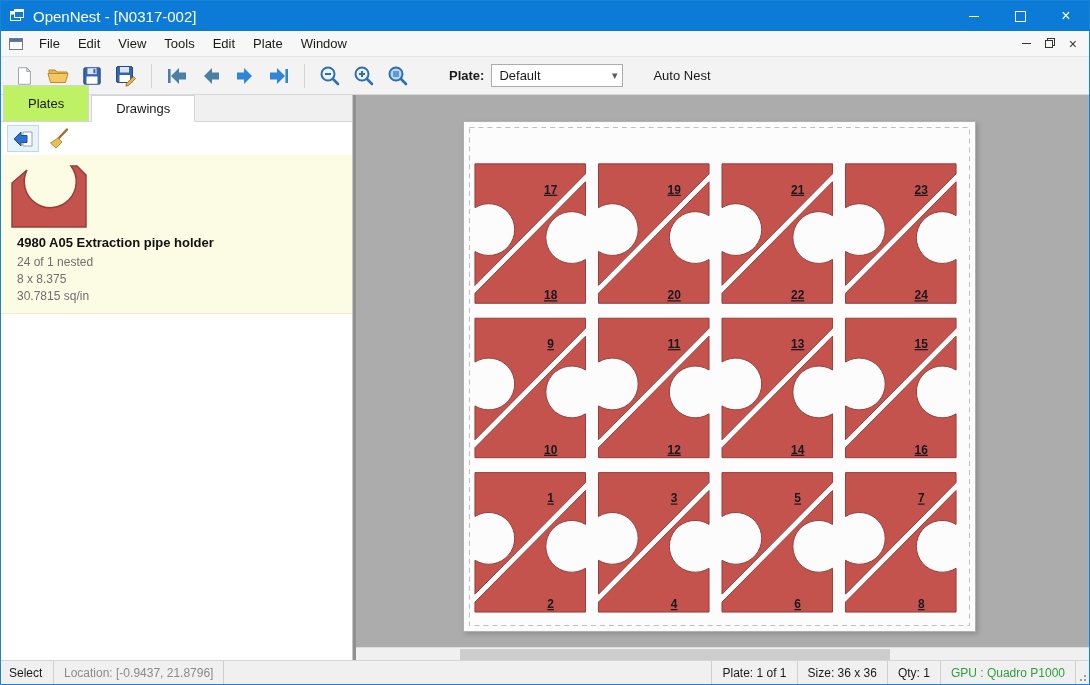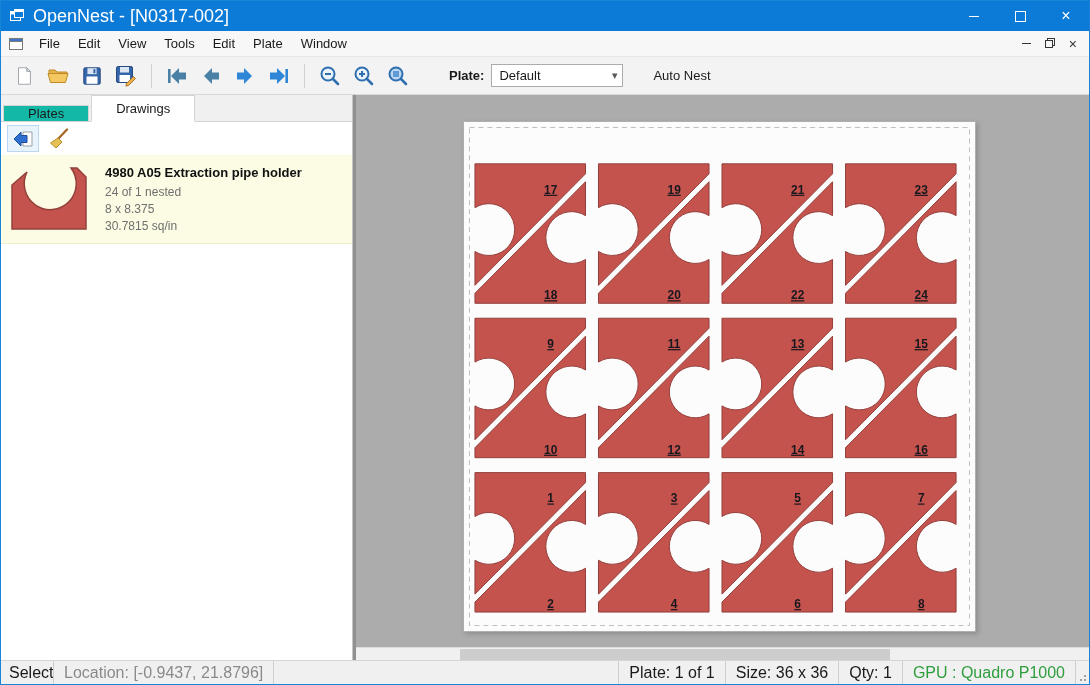--- a/index.html
+++ b/index.html
@@ -3,21 +3,21 @@
 <meta charset="utf-8">
 <style>
   * { margin:0; padding:0; box-sizing:border-box; }
   html,body { width:1090px; height:685px; overflow:hidden; }
   body { font-family:"Liberation Sans", sans-serif; font-size:13px; color:#1a1a1a; background:#fff; }
   .app { width:1090px; height:685px; display:flex; flex-direction:column; border:1px solid #1883d7; }
 
   
   .titlebar { height:30px; background:#0c7bd8; display:flex; align-items:center; color:#fff; flex:0 0 auto; }
   .titlebar .appicon { width:16px; height:16px; margin:0 8px 0 8px; }
-  .titlebar .title { font-size:18px; }
+  .titlebar .title { font-size:15px; }
   .titlebar .spacer { flex:1; }
   .cap-btn { width:46px; height:30px; display:flex; align-items:center; justify-content:center; color:#fff; }
   .min-glyph { width:10px; height:1px; background:#fff; display:block; }
   .x-glyph { font-size:16px; line-height:16px; }
 
   
   .menubar { height:26px; background:#f7f7f7; display:flex; align-items:center; border-bottom:1px solid #e6e6e6; flex:0 0 auto; }
   .menubar .mdiicon { width:16px; height:14px; margin:0 6px 0 7px; }
   .menu-item { padding:4px 9px; cursor:default; }
   .menubar .spacer { flex:1; }
@@ -37,48 +37,48 @@
 
   
   .content { flex:1; display:flex; min-height:0; }
   .sidebar { width:352px; background:#fff; border-right:1px solid #c5c5c5; display:flex; flex-direction:column; }
   .splitter { width:3px; background:#909090; }
   .canvas-wrap { flex:1; display:flex; flex-direction:column; min-width:0; }
   .canvas { flex:1; background:#acacac; position:relative; overflow:hidden; }
 
   
   .tabs { height:27px; background:#f0f0f0; display:flex; align-items:flex-end; border-bottom:1px solid #d4d4d4; }
-  .tab { height:16px; padding:0 24px; display:flex; align-items:center; justify-content:center; background:#14b8a6; border:1px solid #d4d4d4; border-bottom:none; margin-left:2px; font-size:13px; }
+  .tab { height:36px; padding:0 24px; display:flex; align-items:center; justify-content:center; background:#bef264; border:1px solid #d4d4d4; border-bottom:none; margin-left:2px; font-size:13px; }
   .tab.active { background:#fff; height:27px; margin-bottom:-1px; border-bottom:1px solid #fff; }
 
   
   .side-toolbar { height:33px; display:flex; align-items:center; padding-left:6px; background:#fff; }
   .side-tb-btn { width:32px; height:27px; display:flex; align-items:center; justify-content:center; margin-right:4px; border:1px solid transparent; }
   .side-tb-btn.framed { border:1px solid #bcd7f2; background:#e9f3fc; }
 
   
-  .drawing-item { display:flex; background:#fcfbe3; padding:6px 6px 8px 8px; border-bottom:1px solid #f0eecd; cursor:default; }
+  .drawing-item { display:flex; background:#fcfbe3; padding:6px 6px 8px 8px; border-bottom:1px solid #f0eecd; cursor:default;flex-direction:column; }
   .drawing-thumb { width:88px; flex:0 0 auto; display:flex; align-items:center; }
   .drawing-text { padding-left:8px; padding-top:4px; }
   .drawing-title { font-weight:bold; font-size:13px; color:#111; margin-bottom:4px; }
   .drawing-line { font-size:12px; color:#6f6f6f; line-height:17px; }
 
   
   .plate { position:absolute; left:107px; top:26px; width:513px; height:511px; background:#fcfcfc; border:1px solid #b0b0b0; box-shadow:2px 2px 5px rgba(0,0,0,0.18); }
   .plate svg { display:block; width:100%; height:100%; }
   .margin-rect { fill:none; stroke:#bdbdbd; stroke-width:1; stroke-dasharray:5 4; }
   .part { fill:var(--part-fill,#C4534E); stroke:var(--part-stroke,#93403B); stroke-width:1; }
   .pnum { font-family:"Liberation Sans", sans-serif; font-size:12px; font-weight:700; fill:#17171d; text-anchor:middle; text-decoration:underline; }
 
   
   .hscroll { height:13px; background:#f0f0f0; border-top:1px solid #dcdcdc; position:relative; flex:0 0 auto; }
   .hscroll .thumb { position:absolute; top:1px; left:104px; width:430px; height:11px; background:#cdcdcd; }
 
   
-  .statusbar { height:24px; background:#f0f0f0; border-top:1px solid #d5d5d5; display:flex; align-items:stretch; font-size:16px; flex:0 0 auto; }
+  .statusbar { height:24px; background:#f0f0f0; border-top:1px solid #d5d5d5; display:flex; align-items:stretch; font-size:12px; flex:0 0 auto; }
   .seg { display:flex; align-items:center; padding:0 10px; white-space:nowrap; }
   .seg.bordered { border-left:1px solid #cfcfcf; }
   .seg.first { padding-left:8px; width:52px; }
   .seg.loc { color:#8a8a8a; border-left:1px solid #cfcfcf; border-right:1px solid #cfcfcf;text-align:right; }
   .statusbar .stretch { flex:1; }
   .seg.gpu { color:var(--gpu-green,#2E9E3E); }
   .grip { width:14px; display:flex; align-items:flex-end; justify-content:flex-end; padding:0 2px 2px 0; }
 </style>
 </head>
 <body>

